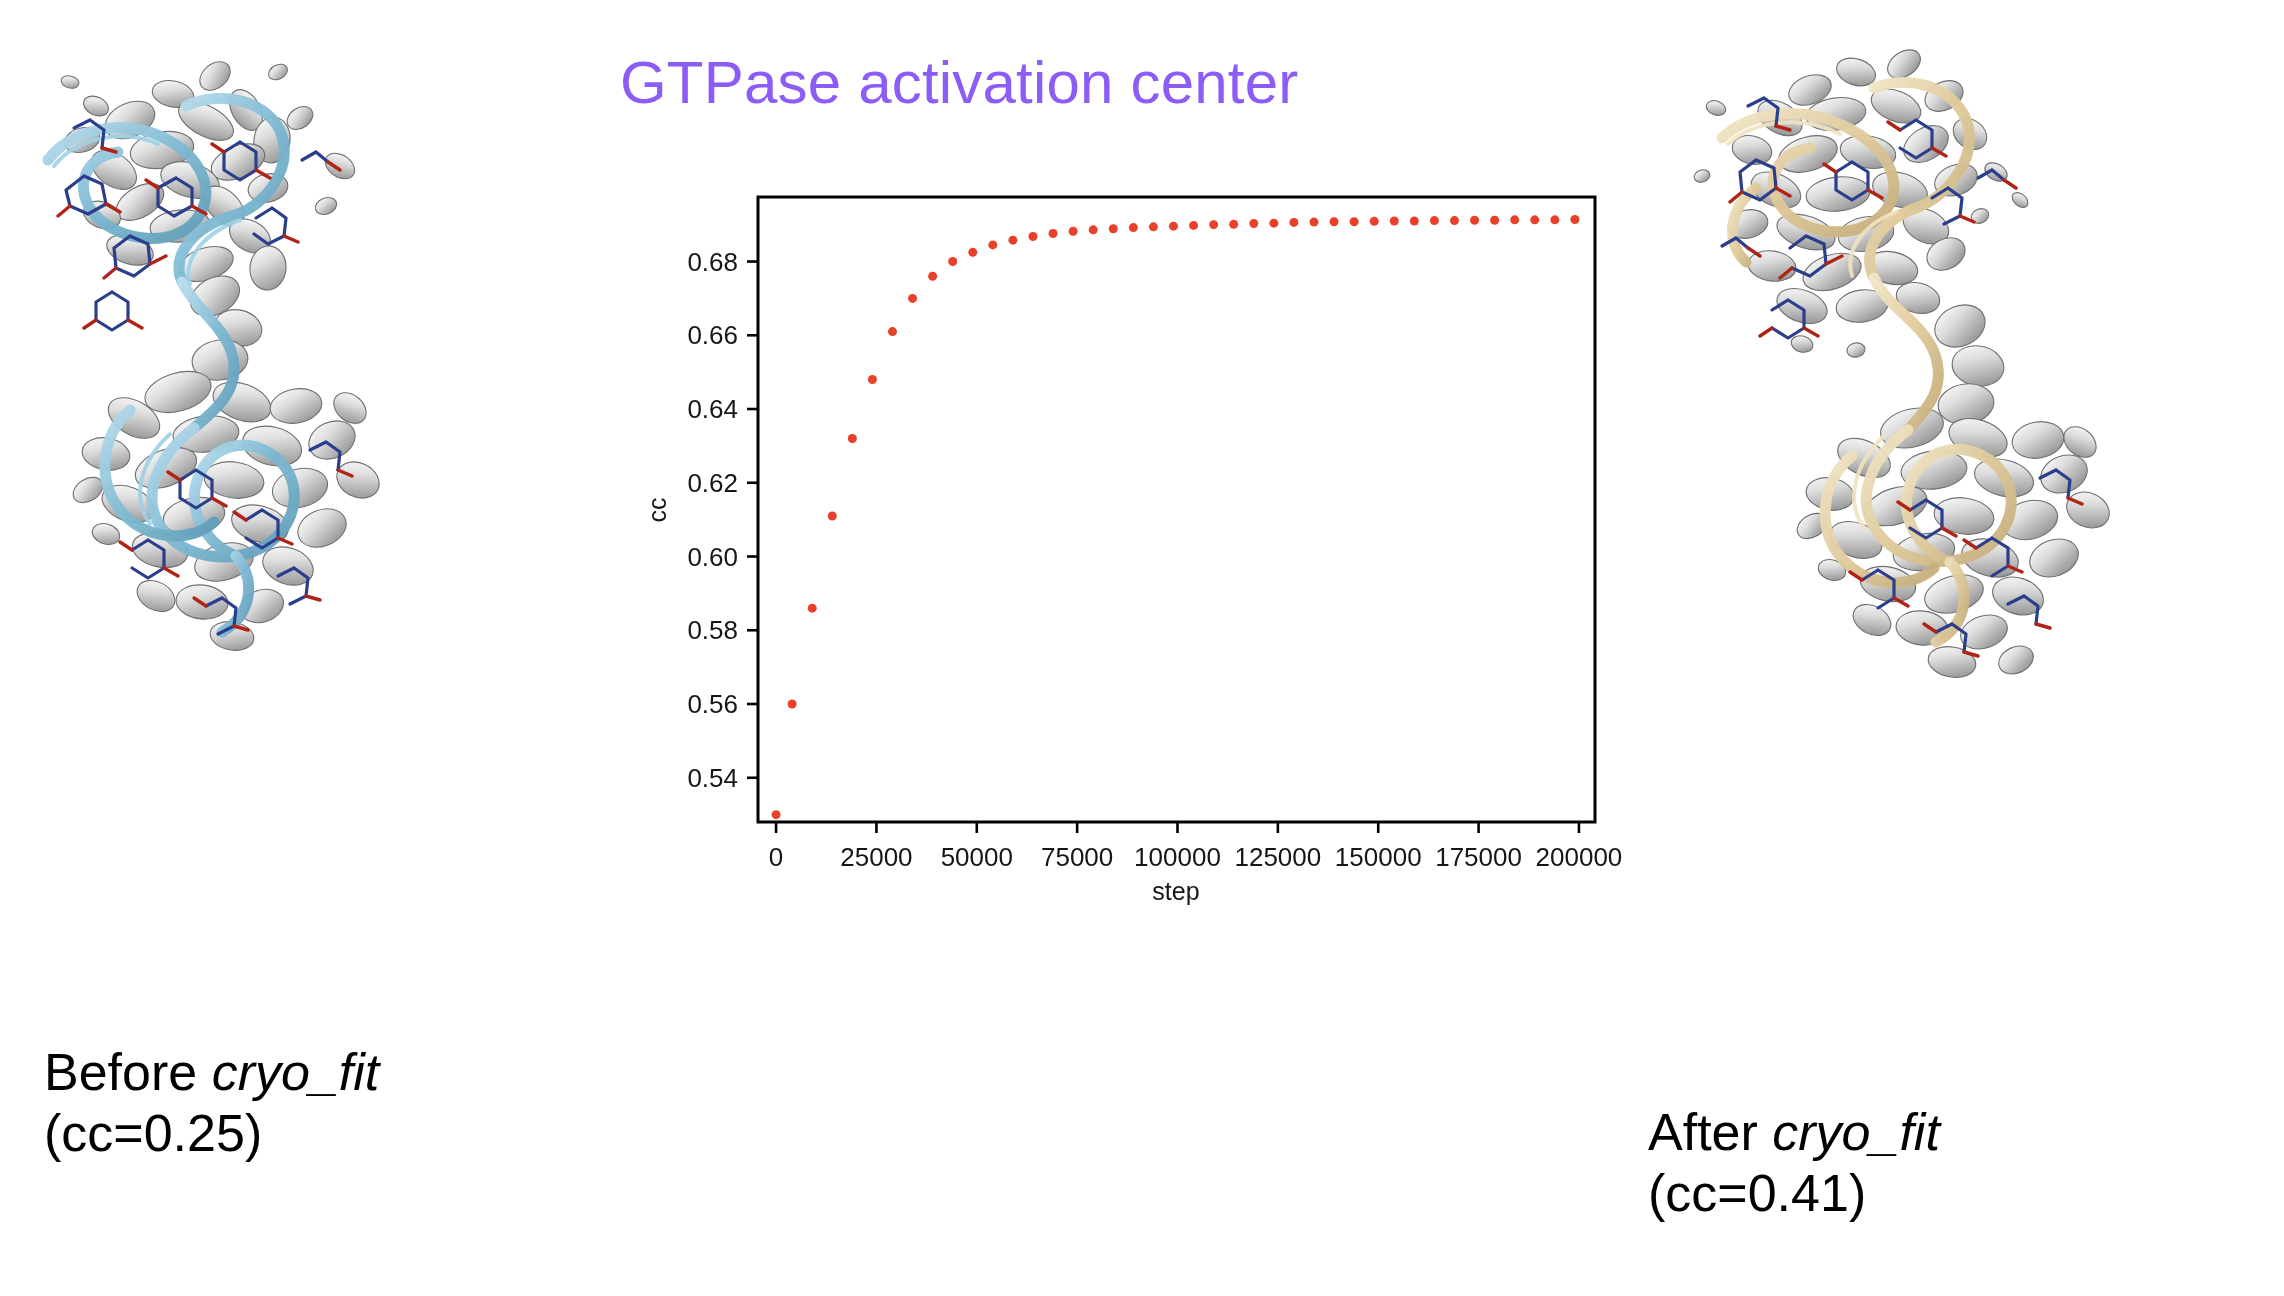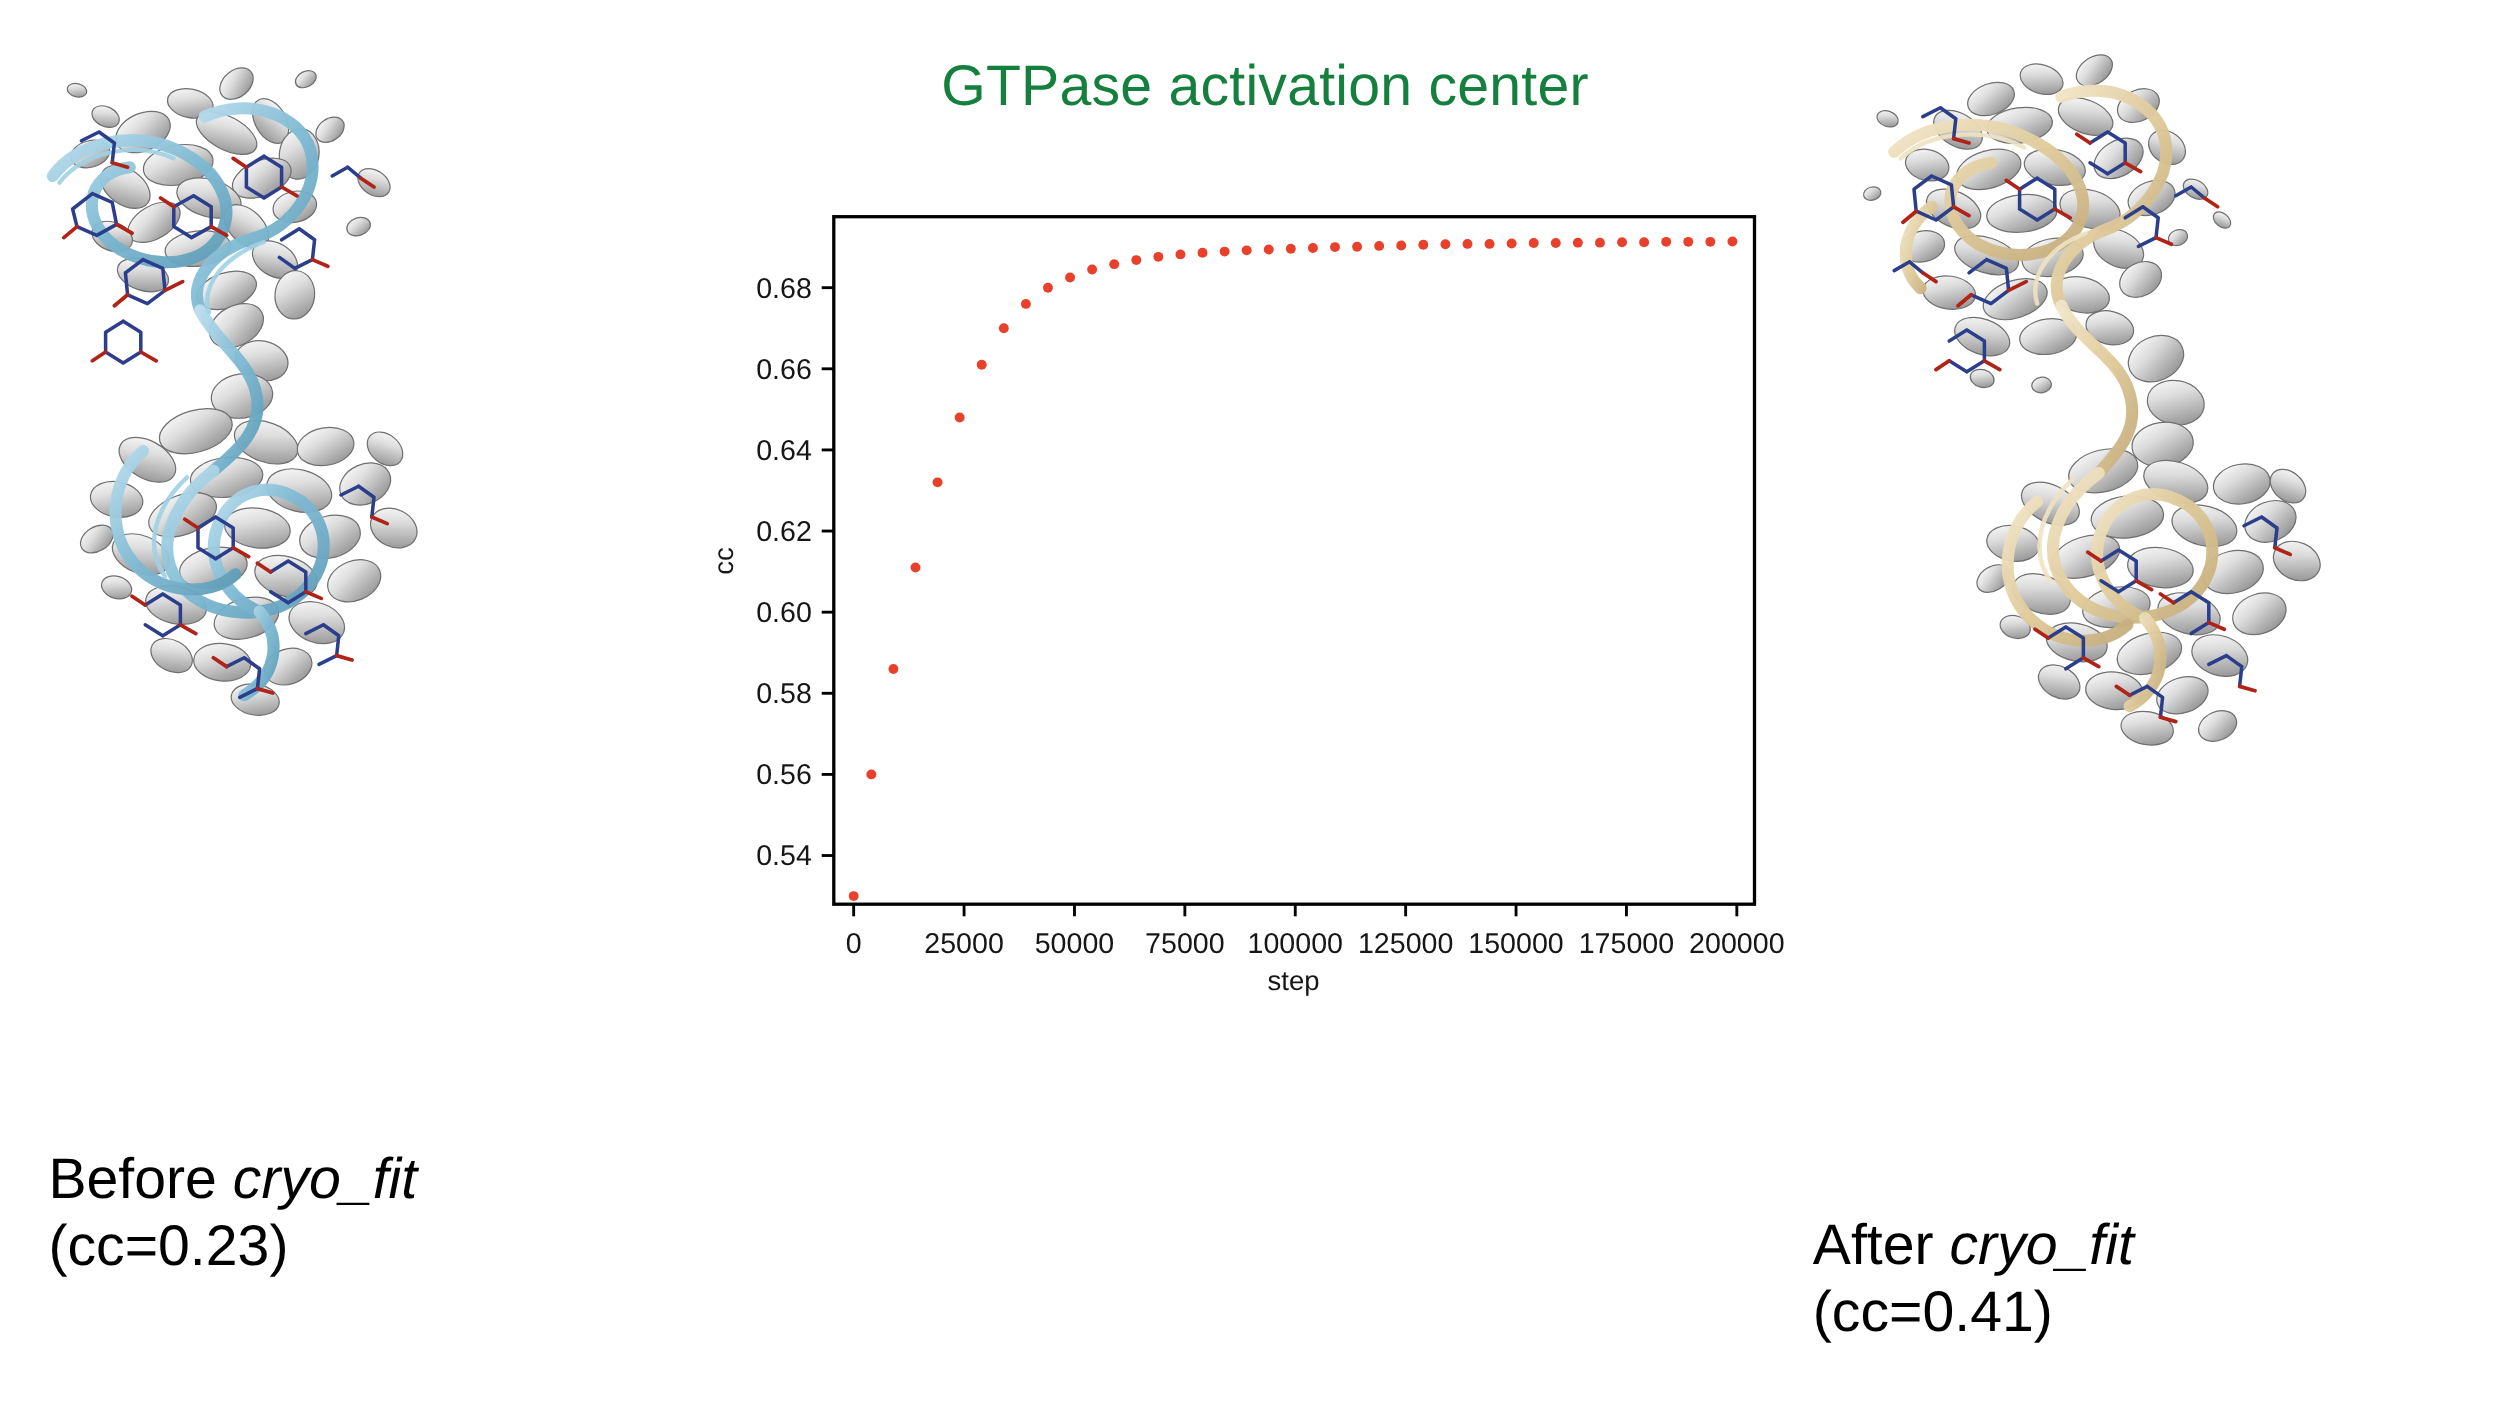--- a/index.html
+++ b/index.html
@@ -37,24 +37,24 @@
     position: absolute;
     left: 620px;
     top: 20px;
     width: 1060px;
     height: 910px;
   }
   #chart-title {
     position: absolute;
     left: 0; top: 28px;
     width: 1060px;
-    text-align: center;
-    font-size: 52px;
+    text-align: left;
+    font-size: 60px;
     font-family: "Liberation Sans", sans-serif;
-    color: #15803d;
+    color: #8b5cf6;
     letter-spacing: 0.2px;
   }
   #plot-svg { position: absolute; left: 0; top: 0; }
 
   
   .molecule {
     position: absolute;
     overflow: hidden;
   }
   #molecule-before { left: 10px;  top: 10px;  width: 600px; height: 660px; }
@@ -436,19 +436,19 @@
           <path d="M176,162 L164,154 M240,120 L228,112 M112,318 L100,326 M250,500 L238,492"></path>
           <path d="M316,538 L304,530 M202,570 L190,562 M276,622 L264,614 M88,238 L100,246"></path>
         </g>
       </g>
     </g>
   </svg>
 </div>
 
 <div class="caption" id="caption-before">
   <span class="caption-line"><span>Before </span><span class="em">cryo_fit</span></span>
-  <span class="caption-line">(cc=0.23)</span>
+  <span class="caption-line">(cc=0.25)</span>
 </div>
 
 <div class="caption" id="caption-after">
   <span class="caption-line"><span>After </span><span class="em">cryo_fit</span></span>
   <span class="caption-line">(cc=0.41)</span>
 </div>
 
 </body></html>

